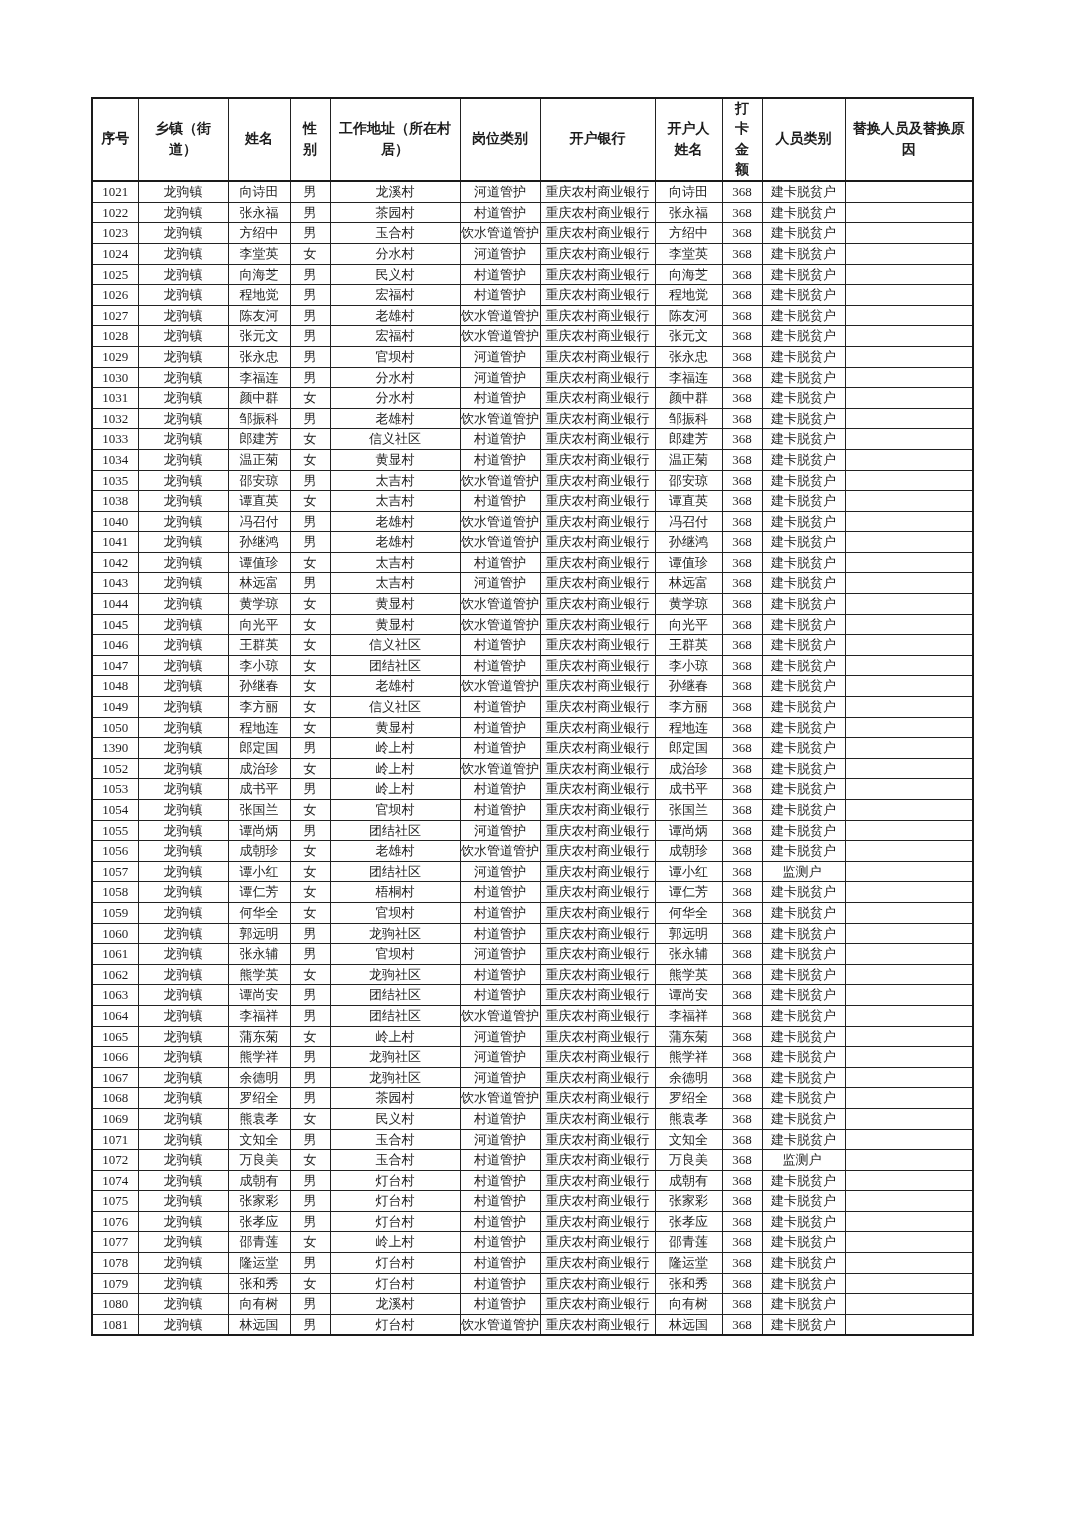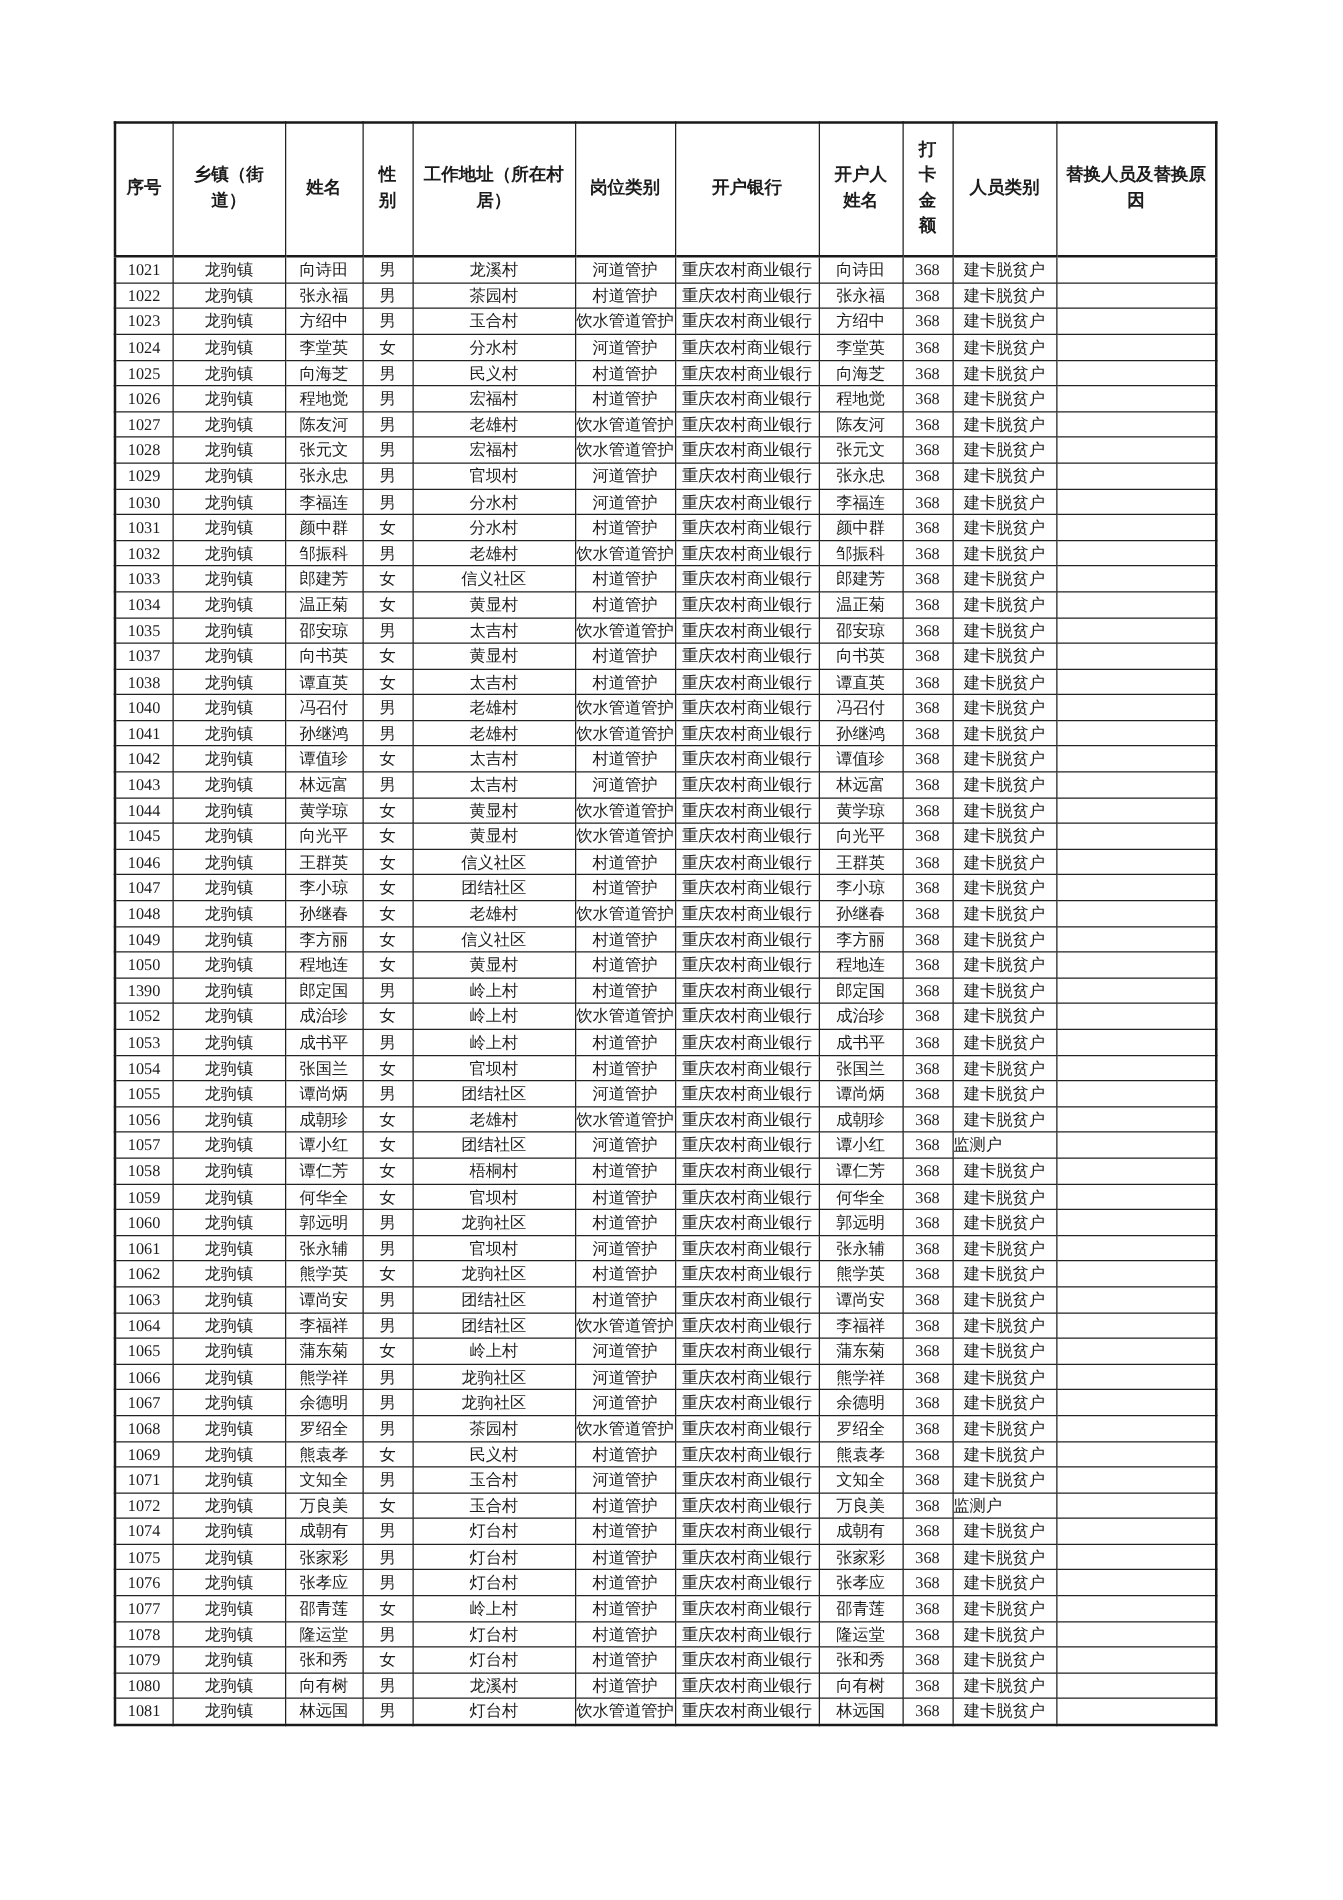--- a/index.html
+++ b/index.html
@@ -29,34 +29,34 @@
     text-align: center;
     vertical-align: middle;
     padding: 0;
     overflow: hidden;
   }
   thead th {
     height: 50px;
     font-size: 14px;
     font-weight: bold;
     line-height: 1.45;
-    padding: 12px 6px;
+    padding: 0 6px;
     border-bottom: 2px solid #1a1a1a;
     white-space: normal;
     word-break: break-all;
     margin-top: 40px;
   }
   tbody td {
     height: 19.6px;
     font-size: 13px;
     white-space: nowrap;
     line-height: 19.6px;
   }
   tbody td.right {
-    text-align: left;
+    text-align: center;
     padding-right: 3px;
   }
 </style>
 </head>
 <body>
 
 <div class="page">
   <table class="roster">
     <colgroup>
         <col style="width: 46px;">
@@ -276,33 +276,20 @@
           <td>男</td>
           <td>太吉村</td>
           <td>饮水管道管护</td>
           <td>重庆农村商业银行</td>
           <td>邵安琼</td>
           <td>368</td>
           <td>建卡脱贫户</td>
           <td></td>
         </tr>
         <tr>
-          <td>1037</td>
-          <td>龙驹镇</td>
-          <td>向书英</td>
-          <td>女</td>
-          <td>黄显村</td>
-          <td>村道管护</td>
-          <td>重庆农村商业银行</td>
-          <td>向书英</td>
-          <td>368</td>
-          <td>建卡脱贫户</td>
-          <td></td>
-        </tr>
-        <tr>
           <td>1038</td>
           <td>龙驹镇</td>
           <td>谭直英</td>
           <td>女</td>
           <td>太吉村</td>
           <td>村道管护</td>
           <td>重庆农村商业银行</td>
           <td>谭直英</td>
           <td>368</td>
           <td>建卡脱贫户</td>

